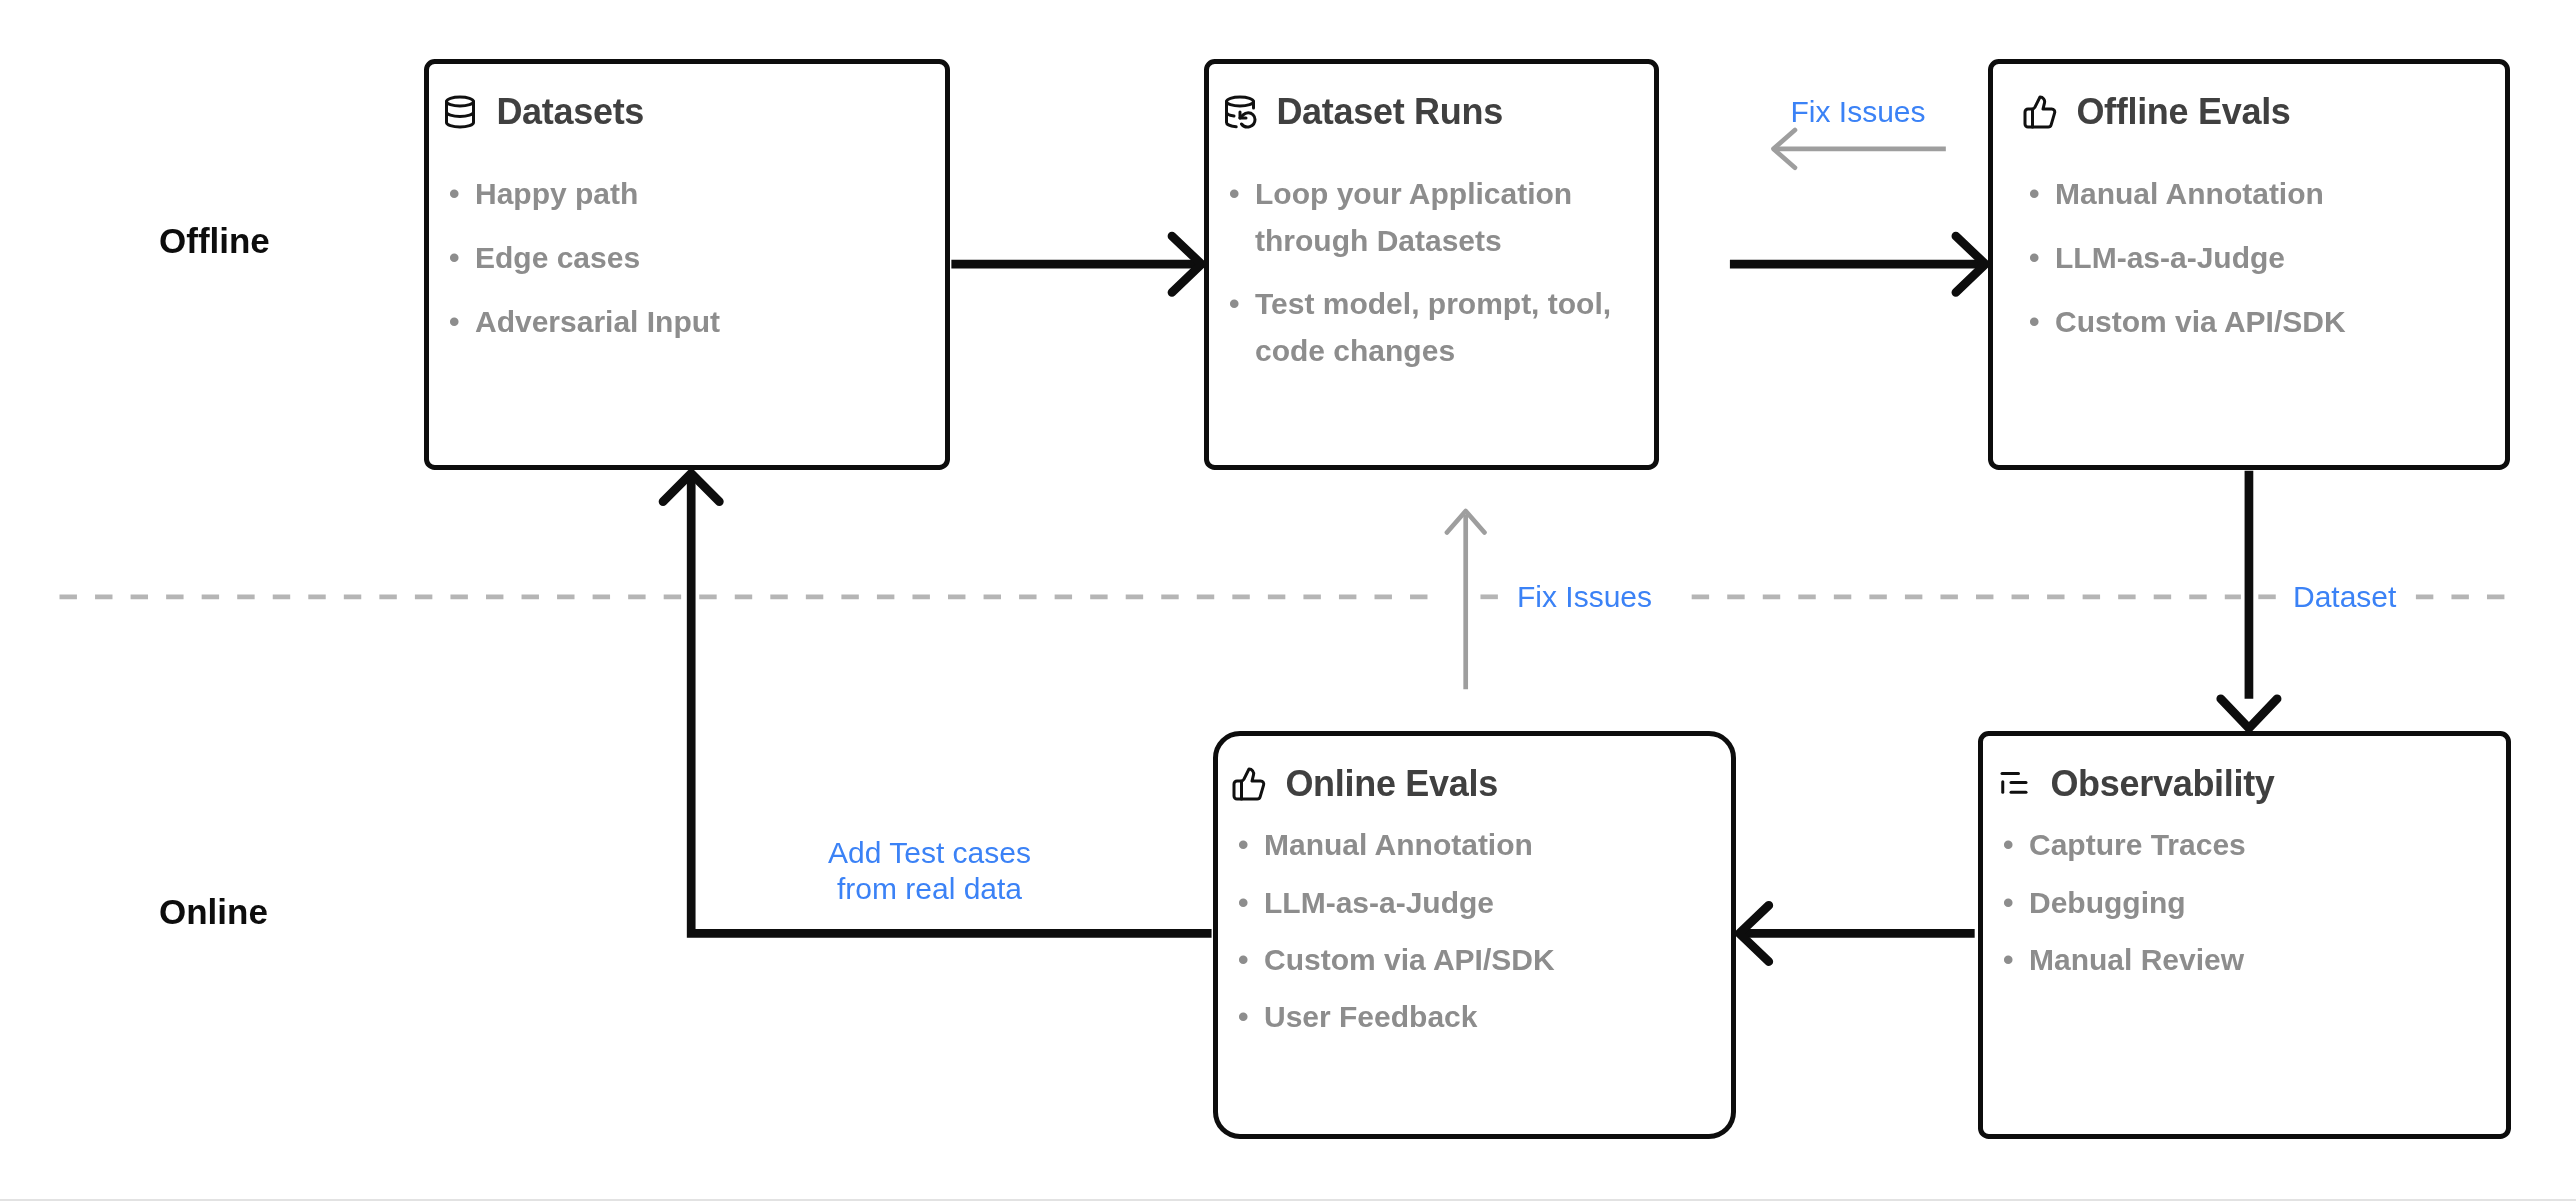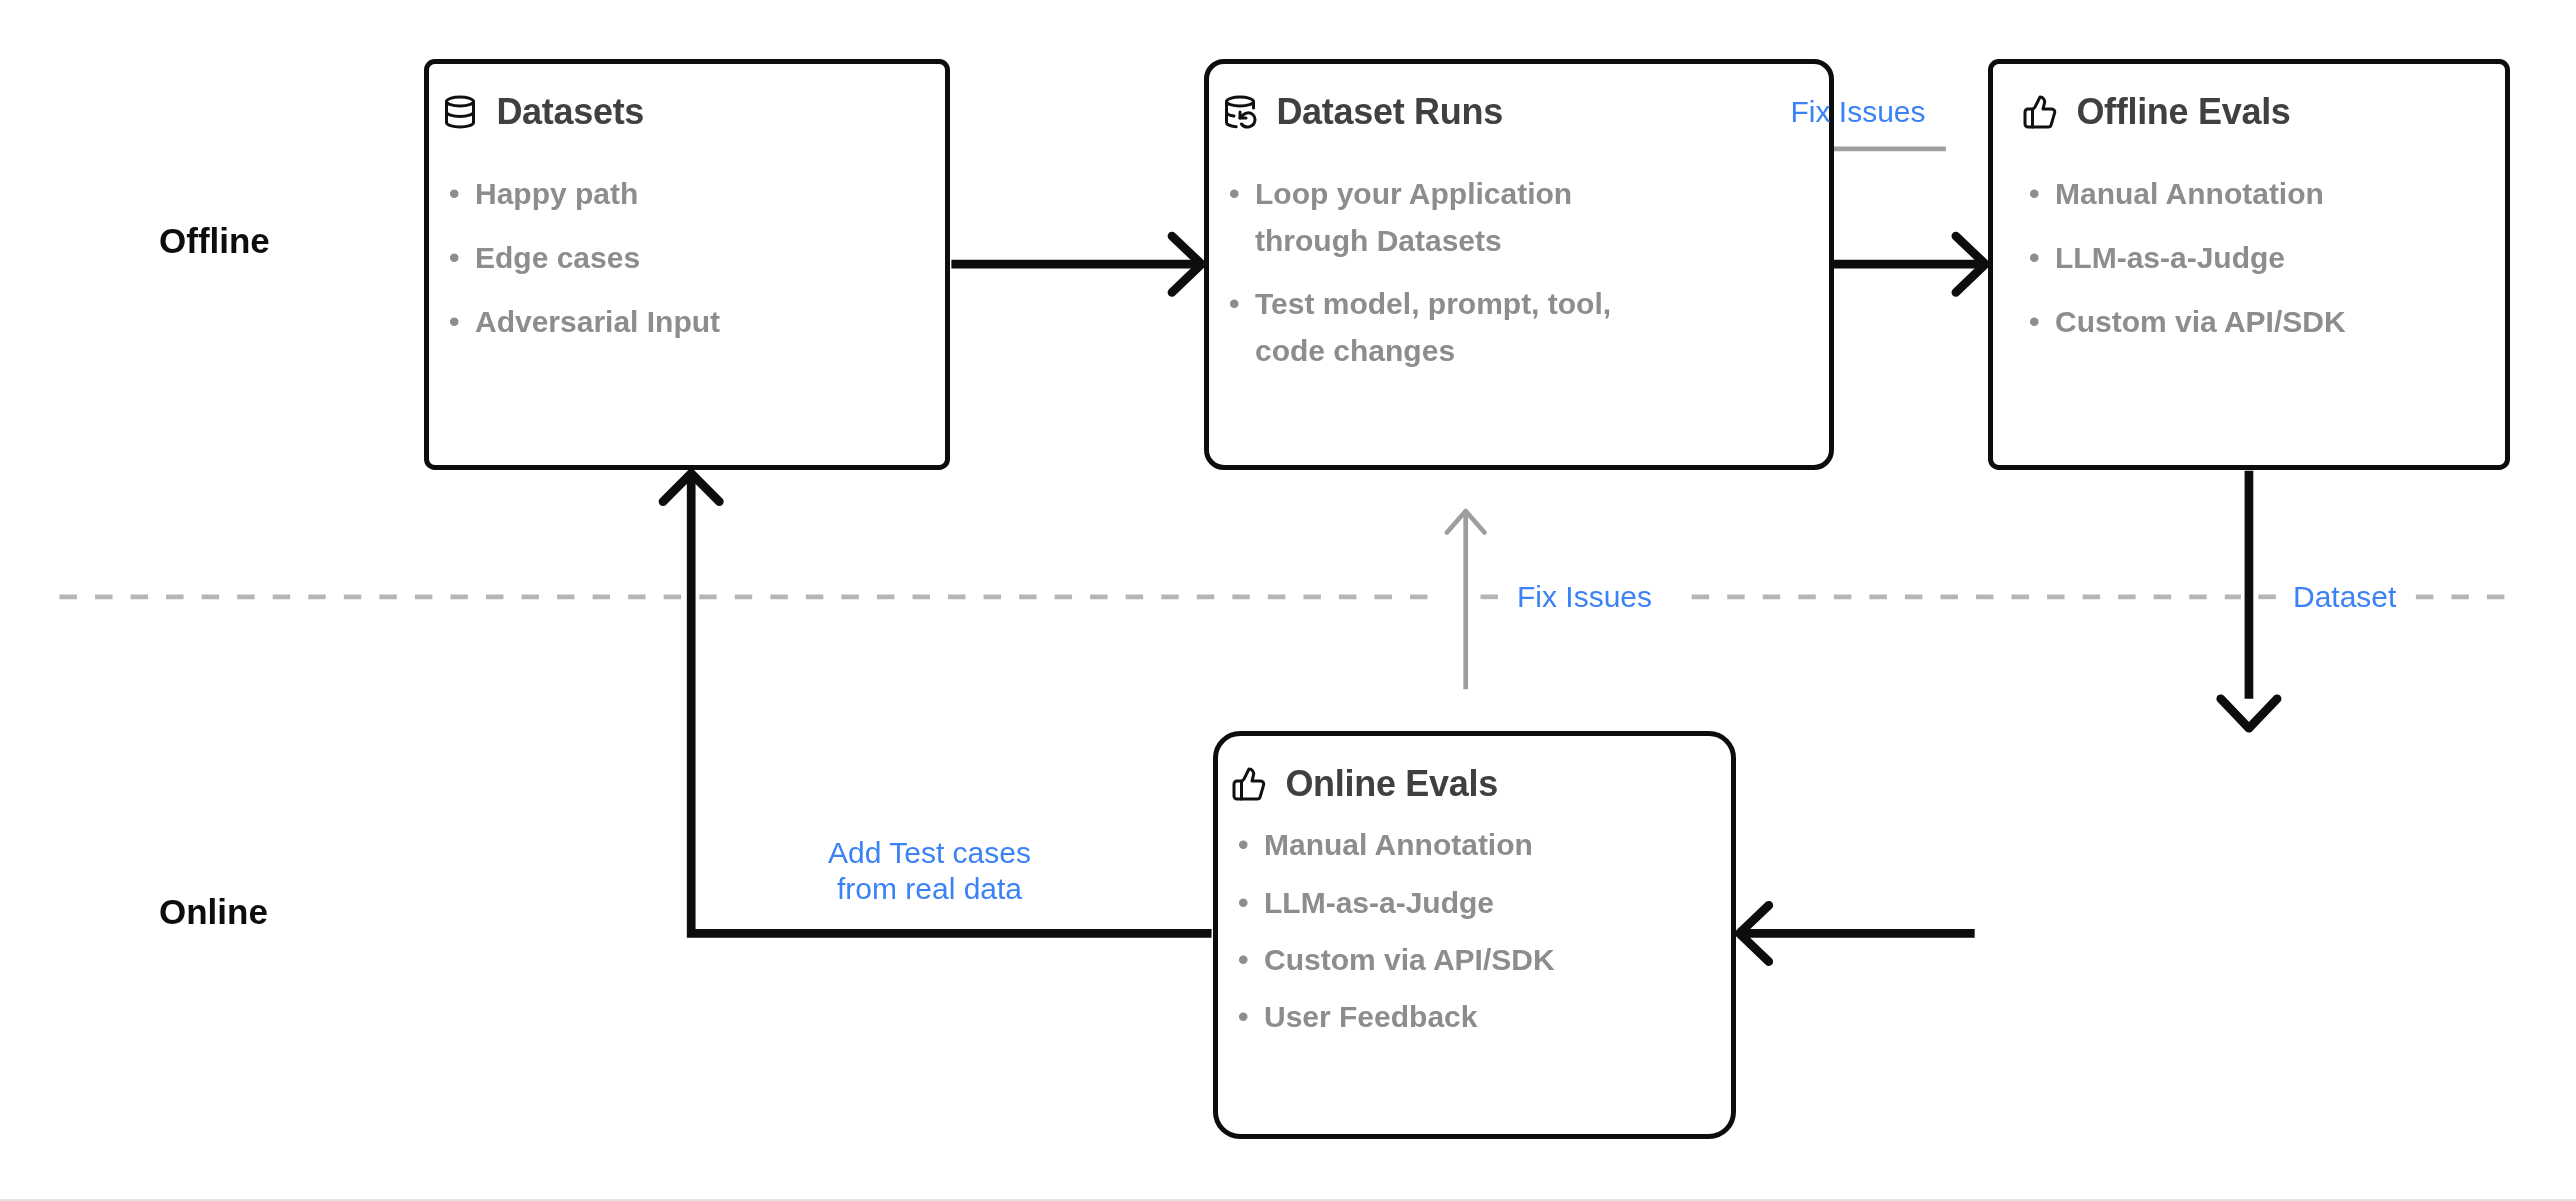--- a/index.html
+++ b/index.html
@@ -99,21 +99,21 @@
       </span>
       <span class="node-title">Datasets</span>
     </div>
     <ul>
       <li>Happy path</li>
       <li>Edge cases</li>
       <li>Adversarial Input</li>
     </ul>
   </div>
 
-  <div class="node row-top box-dataset-runs" style="left:1204px;top:59px;width:630px;height:411px;border-radius:20px;">
+  <div class="node row-top box-dataset-runs" style="left:1204px;top:59px;width:455px;height:411px;">
     <div class="node-header">
       <span class="node-icon">
         <svg viewBox="0 0 24 24">
           <ellipse cx="12" cy="5" rx="9" ry="3"></ellipse>
           <path d="M3 12a9 3 0 0 0 5 2.69"></path>
           <path d="M21 9.3V5"></path>
           <path d="M3 5v14a9 3 0 0 0 6.47 2.88"></path>
           <path d="M12 12v4h4"></path>
           <path d="M13 20a5 5 0 0 0 9-3 4.5 4.5 0 0 0-4.5-4.5c-1.33 0-2.54.54-3.41 1.41L12 16"></path>
         </svg>
@@ -154,20 +154,38 @@
       <span class="node-title">Online Evals</span>
     </div>
     <ul>
       <li>Manual Annotation</li>
       <li>LLM-as-a-Judge</li>
       <li>Custom via API/SDK</li>
       <li>User Feedback</li>
     </ul>
   </div>
 
+  <div class="node row-bottom box-observability" style="left:1978px;top:731px;width:533px;height:408px;">
+    <div class="node-header">
+      <span class="node-icon">
+        <svg viewBox="0 0 24 24">
+          <path d="M4 5h11"></path>
+          <path d="M4.5 10.5v7"></path>
+          <path d="M10 11h10"></path>
+          <path d="M10 17.5h10"></path>
+        </svg>
+      </span>
+      <span class="node-title">Observability</span>
+    </div>
+    <ul>
+      <li>Capture Traces</li>
+      <li>Debugging</li>
+      <li>Manual Review</li>
+    </ul>
+  </div>
 
   <div class="edge-label centered" style="left:1784px;top:95px;width:148px;">Fix Issues</div>
   <div class="edge-label" style="left:1517px;top:580px;">Fix Issues</div>
   <div class="edge-label" style="left:2293px;top:580px;">Dataset</div>
   <div class="edge-label centered" style="left:775px;top:835px;width:309px;line-height:1.2;">
     <div>Add Test cases</div>
     <div>from real data</div>
   </div>
 
 </div>

